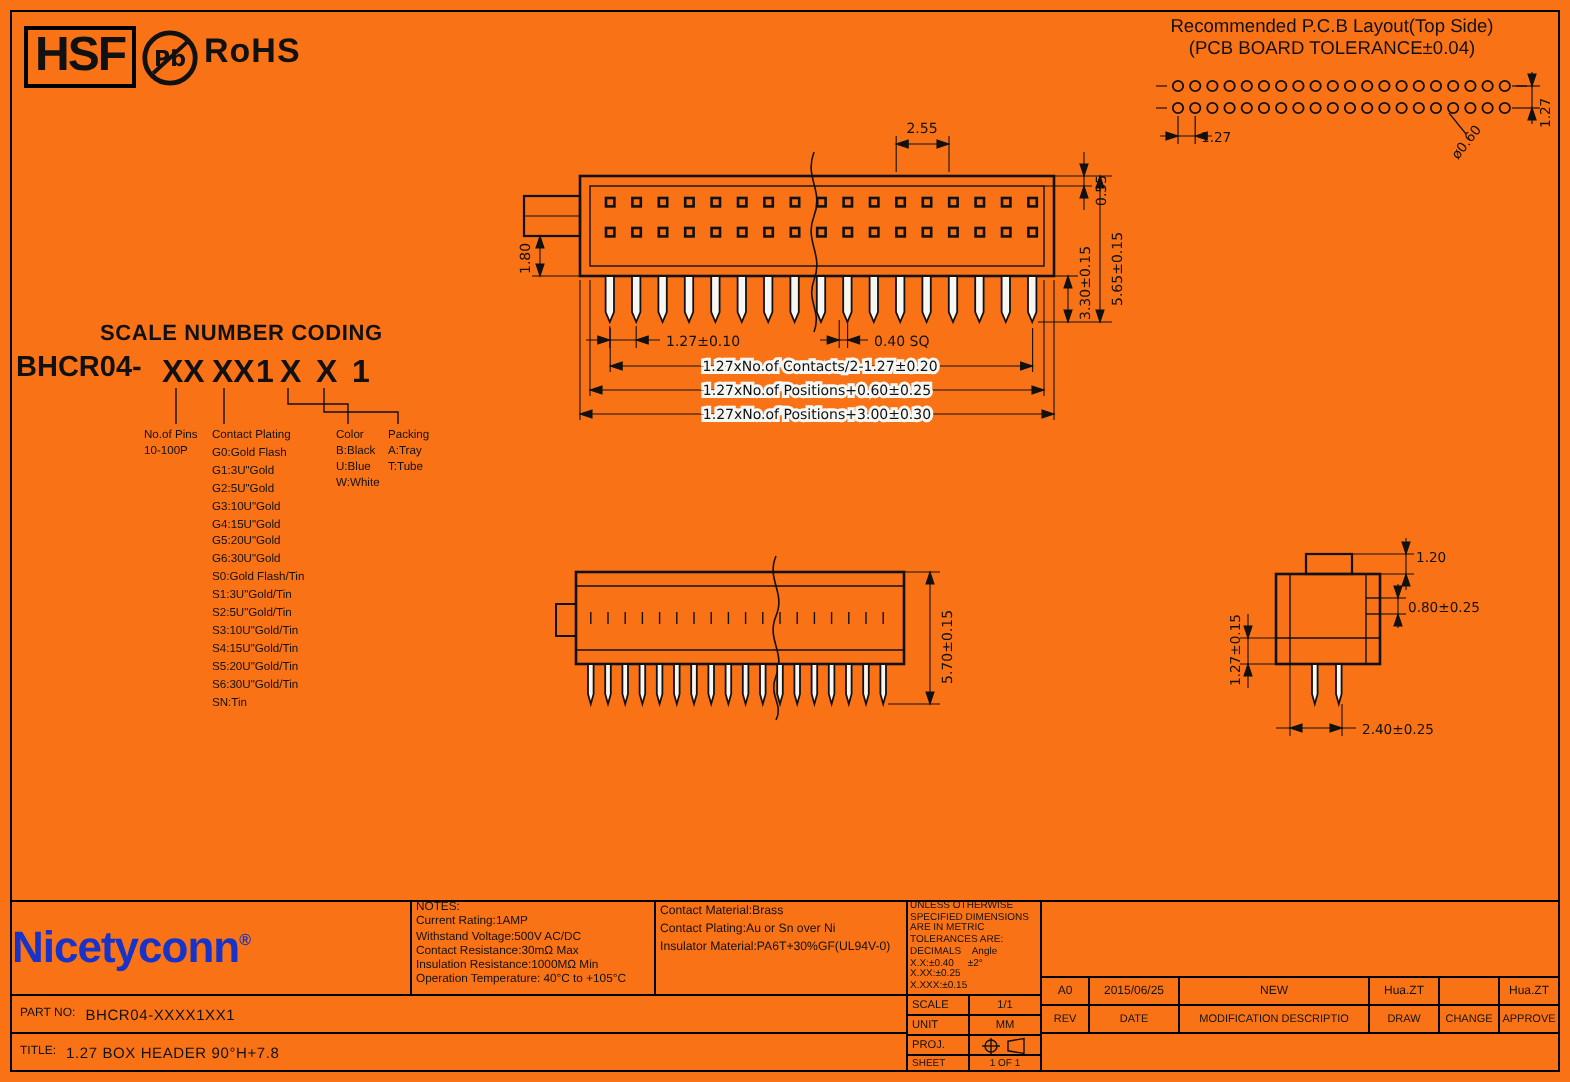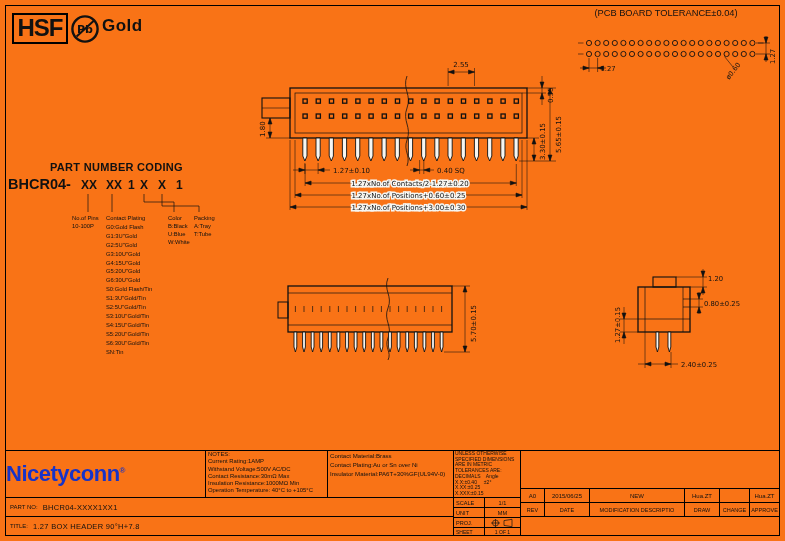--- a/index.html
+++ b/index.html
@@ -8,21 +8,21 @@
 .frame{position:absolute;left:5px;top:5px;width:775px;height:531px;border:1.6px solid #000;pointer-events:none}
 .dwg{position:absolute;overflow:visible}
 svg text{font-family:"DejaVu Sans","Liberation Sans",sans-serif;fill:#111}
 svg text.halo{stroke:#f6f6f2;stroke-width:3px;paint-order:stroke;fill:#111}
 .hsf{position:absolute;left:12px;top:13px;width:56px;height:31px;border:2.6px solid #000;text-align:center;font-weight:bold;font-size:24px;line-height:26px;letter-spacing:-1px}
 .rohs{position:absolute;left:102px;top:16px;font-size:17px;font-weight:bold;letter-spacing:.5px}
 .pcbt{position:absolute;left:553px;top:8px;width:226px;text-align:center;font-size:9.3px;line-height:11px;white-space:nowrap}
 .pnc{position:absolute;left:8px;top:158px;width:238px;height:200px}
 .pnc-title{position:absolute;left:42px;top:3px;font-size:11px;font-weight:bold;letter-spacing:.3px}
 .pnc-prefix{position:absolute;left:0;top:18px;font-size:14.5px;font-weight:bold}
-.pnc-f{position:absolute;top:20px;font-size:12px;font-weight:bold}
+.pnc-f{position:absolute;top:20px;font-size:16px;font-weight:bold}
 .leg{position:absolute;top:56px;font-size:5.8px;line-height:8.9px;white-space:nowrap}
 .leg.short{line-height:8px}
 .tb-cell{position:absolute;overflow:hidden}
 .bt{border-top:1.2px solid #000}
 .bl{border-left:1.2px solid #000}
 .nline{font-size:5.9px;line-height:7.3px;white-space:nowrap;padding-left:2px}
 .mline{font-size:6.1px;line-height:9.2px;white-space:nowrap;padding-left:2px}
 .tline{font-size:5px;line-height:5.7px;white-space:pre;padding-left:1px}
 .srow{display:flex;font-size:5.6px}
 .srow .lab{width:30px;padding-left:2px;display:flex;align-items:center}
@@ -56,23 +56,24 @@
       <line id="svTick" x1="0" y1="0" x2="0" y2="6" stroke="#111" stroke-width=".7"></line>
     </defs>
   </svg>
 
   <div class="hsf"><span>HSF</span></div>
   <svg class="dwg" style="left:70px;top:14px" width="30" height="30" viewBox="0 0 30 30">
     <circle cx="15" cy="15" r="12.6" fill="none" stroke="#111" stroke-width="2.4"></circle>
     <line x1="6.6" y1="22.6" x2="23.8" y2="6.8" stroke="#111" stroke-width="2"></line>
     <text x="15" y="19" text-anchor="middle" font-size="11" font-weight="bold">Pb</text>
   </svg>
-  <div class="rohs">Gold</div>
+  <div class="rohs">RoHS</div>
 
   <div class="pcbt">
+    <div>Recommended P.C.B Layout(Top Side)</div>
     <div>(PCB BOARD TOLERANCE±0.04)</div>
   </div>
   <svg class="dwg" style="left:573px;top:33px" width="204" height="52" viewBox="0 0 204 52">
     <g id="pcb-r1">
         <use href="#hole" x="16.0" y="10"></use>
         <use href="#hole" x="24.6" y="10"></use>
         <use href="#hole" x="33.2" y="10"></use>
         <use href="#hole" x="41.8" y="10"></use>
         <use href="#hole" x="50.4" y="10"></use>
         <use href="#hole" x="59.0" y="10"></use>
@@ -263,21 +264,21 @@
       <line x1="50" y1="84" x2="50" y2="154"></line>
         <line x1="287" y1="84" x2="287" y2="154"></line>
       <line x1="50" y1="151" x2="287" y2="151"></line>
       <use href="#arrL" x="50" y="151"></use>
         <use href="#arrR" x="287" y="151"></use>
       <text class="halo" x="168.5" y="153.5" text-anchor="middle">1.27xNo.of Positions+3.00±0.30</text>
     </g>
   </svg>
 
   <div class="pnc">
-    <div class="pnc-title">PART NUMBER CODING</div>
+    <div class="pnc-title">SCALE NUMBER CODING</div>
     <span class="pnc-prefix">BHCR04-</span>
     <span class="pnc-f" style="left:73px">XX</span>
     <span class="pnc-f" style="left:98px">XX</span>
     <span class="pnc-f" style="left:120px">1</span>
     <span class="pnc-f" style="left:132px">X</span>
     <span class="pnc-f" style="left:150px">X</span>
     <span class="pnc-f" style="left:168px">1</span>
     <svg class="dwg" style="left:0;top:36px" width="238" height="18" viewBox="0 0 238 18">
       <g stroke="#111" stroke-width=".7" fill="none">
         <line x1="80" y1="0" x2="80" y2="18"></line>

